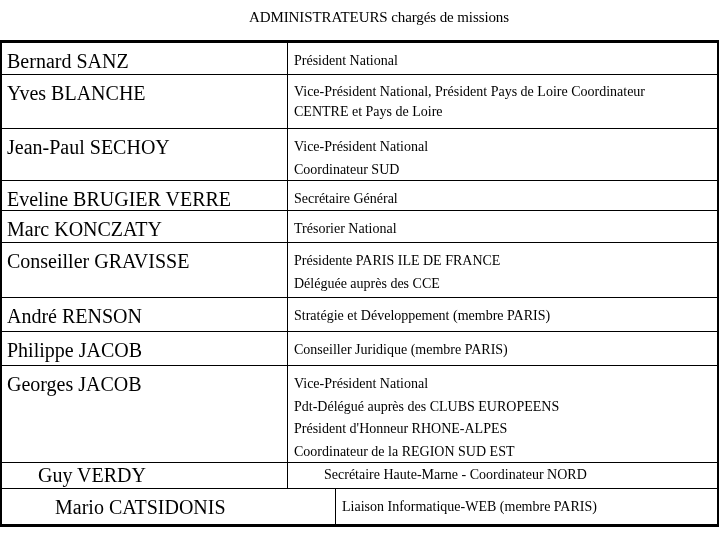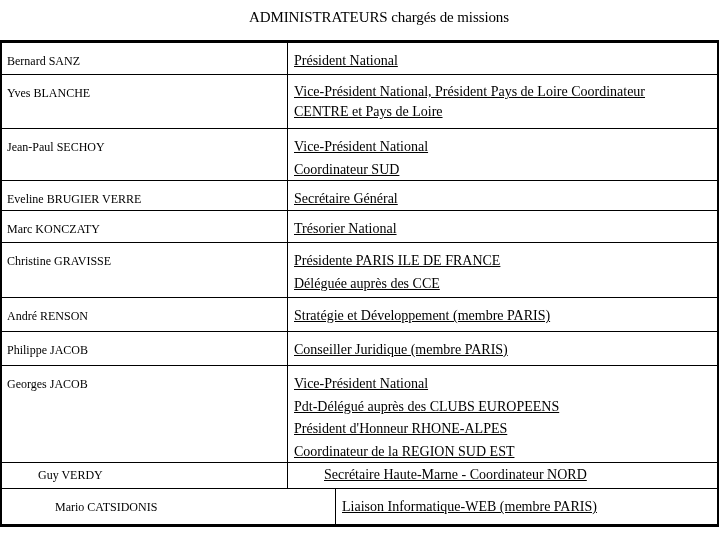--- a/index.html
+++ b/index.html
@@ -42,32 +42,32 @@
       display: flex;
       border-bottom: 1px solid #000;
       box-sizing: border-box;
     }
     .row:last-child { border-bottom: none; margin-left: 48px; }
     .cell-name {
       width: 286px;
       border-right: 1px solid #000;
       box-sizing: border-box;
       padding: 7px 0 0 5px;
-      font-size: 12px;
+      font-size: 20px;
       line-height: 22.5px;
       white-space: nowrap;
     }
     .cell-role {
       flex: 1;
       box-sizing: border-box;
       padding: 7px 0 0 6px;
       font-size: 14px;
       line-height: 22.5px;
     }
-    .cell-role .line { display: block; white-space: nowrap; text-decoration: underline; }
+    .cell-role .line { display: block; white-space: nowrap; }
     .row.tight .cell-name, .row.tight .cell-role { padding-top: 1px; padding-left: 36px; }
     .row.blanche .cell-role { line-height: 20px; }
   </style>
 </head>
 <body>
 
 <div class="title">ADMINISTRATEURS chargés de missions</div>
 
 <div class="table">
   <div class="row" style="height:32px">
@@ -96,21 +96,21 @@
       <span class="line">Secrétaire Général</span>
     </div>
   </div>
   <div class="row" style="height:32px">
     <div class="cell-name">Marc KONCZATY</div>
     <div class="cell-role">
       <span class="line">Trésorier National</span>
     </div>
   </div>
   <div class="row" style="height:55px">
-    <div class="cell-name">Christine GRAVISSE</div>
+    <div class="cell-name">Conseiller GRAVISSE</div>
     <div class="cell-role">
       <span class="line">Présidente PARIS ILE DE FRANCE</span>
       <span class="line">Déléguée auprès des CCE</span>
     </div>
   </div>
   <div class="row" style="height:34px">
     <div class="cell-name">André RENSON</div>
     <div class="cell-role">
       <span class="line">Stratégie et Développement (membre PARIS)</span>
     </div>

